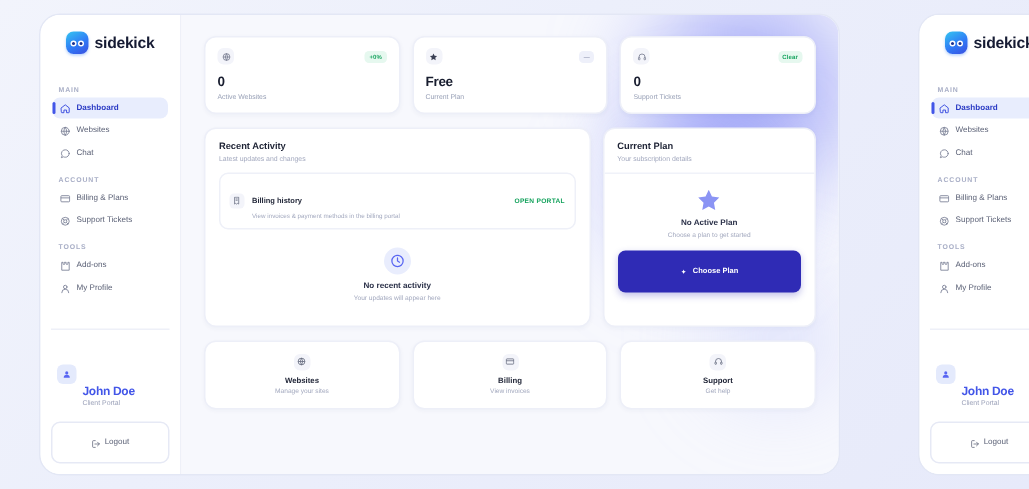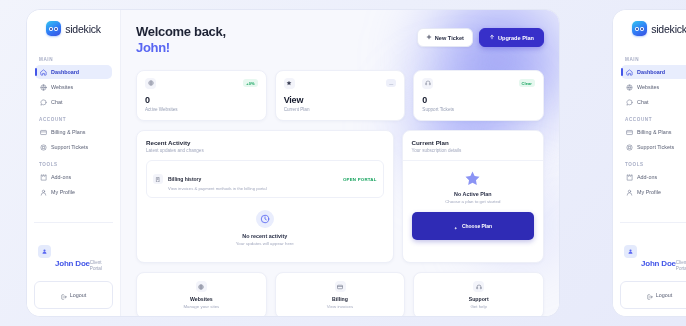--- a/index.html
+++ b/index.html
@@ -56,21 +56,21 @@
     width: 4px; height: 4px; border-radius: 50%;
     background: #fff;
     position: relative;
   }
   .logo-eye::after {
     content: ""; position: absolute;
     width: 2px; height: 2px; border-radius: 50%;
     background: #1a2f8f; left: 1px; top: 1px;
   }
   .brand-text {
-    font-size: 10.5px; font-weight: 400; color: #161b33;
+    font-size: 10.5px; font-weight: 700; color: #161b33;
     letter-spacing: -.2px;
   }
 
   .nav-section { padding: 0 8px; }
   .nav-label {
     font-size: 4.6px; font-weight: 700; color: #a8aec6;
     letter-spacing: .6px; text-transform: uppercase;
     margin: 7px 0 3px 4px;
   }
   .nav-item {
@@ -105,21 +105,21 @@
     display: flex; align-items: center; gap: 4px;
     border-top: 1px solid #eef0f8; padding-top: 8px;
   }
   .avatar {
     width: 13px; height: 13px; border-radius: 4px;
     background: #e4eafc;
     display: flex; align-items: center; justify-content: center;
     flex-shrink: 0;
   }
   .avatar svg { width: 7px; height: 7px; }
-  .user-meta { display: flex; flex-direction: row; gap: 0px; min-width: 0; margin-top: 29px; }
+  .user-meta { display: flex; flex-direction: column; gap: 0px; min-width: 0; margin-top: 29px; }
   .user-name {
     font-size: 8px; font-weight: 700; color: #4356e8;
     letter-spacing: -.2px; line-height: 1.1; white-space: nowrap;
   }
   .user-role { font-size: 4.6px; color: #9aa0b8; line-height: 1.2; }
 
   .logout-btn {
     margin: 0 7px; padding: 4px 0;
     border: 1px solid #e6e9f5; border-radius: 6px;
     background: #fff; cursor: pointer;
@@ -422,44 +422,20 @@
       </div>
     </aside>
 
     <main class="main">
       <div class="glow glow-a"></div>
       <div class="glow glow-b"></div>
       <div class="glow glow-c"></div>
 
       <div class="main-inner">
 
-        <div class="page-head">
-          <div>
-            <div class="welcome-l1">Welcome back,</div>
-            <div class="welcome-l2">John!</div>
-          </div>
-          <div class="head-actions">
-            <div class="btn btn-ghost">
-              <span>
-                <svg viewBox="0 0 24 24" fill="none" stroke="#2a2f45" stroke-width="3" stroke-linecap="round">
-                    <path d="M12 5v14M5 12h14"></path>
-                  </svg>
-              </span>
-              <span>New Ticket</span>
-            </div>
-            <div class="btn btn-primary">
-              <span>
-                <svg viewBox="0 0 24 24" fill="none" stroke="#ffffff" stroke-width="3" stroke-linecap="round" stroke-linejoin="round">
-                    <path d="M12 19V5M6 11l6-6 6 6"></path>
-                  </svg>
-              </span>
-              <span>Upgrade Plan</span>
-            </div>
-          </div>
-        </div>
 
         <div class="stats-row">
 
           <div class="stat-card">
             <div class="stat-top">
               <span class="stat-icon">
                 <svg viewBox="0 0 24 24" fill="none" stroke="#6c7287" stroke-width="2">
                     <circle cx="12" cy="12" r="9"></circle>
                     <path d="M3 12h18M12 3a15 15 0 0 1 0 18M12 3a15 15 0 0 0 0 18"></path>
                   </svg>
@@ -472,21 +448,21 @@
 
           <div class="stat-card">
             <div class="stat-top">
               <span class="stat-icon">
                 <svg viewBox="0 0 24 24" fill="#3a3f54">
                     <path d="M12 2.5l2.9 6 6.6.9-4.8 4.6 1.2 6.5L12 17.4 6.1 20.5l1.2-6.5L2.5 9.4l6.6-.9z"></path>
                   </svg>
               </span>
               <span class="badge badge-grey">—</span>
             </div>
-            <div class="stat-value">View</div>
+            <div class="stat-value">Free</div>
             <div class="stat-label">Current Plan</div>
           </div>
 
 
           <div class="stat-card">
             <div class="stat-top">
               <span class="stat-icon">
                 <svg viewBox="0 0 24 24" fill="none" stroke="#6c7287" stroke-width="2">
                     <path d="M4 14v-2a8 8 0 0 1 16 0v2"></path>
                     <rect x="2.5" y="13.5" width="4" height="6" rx="1.6"></rect>

